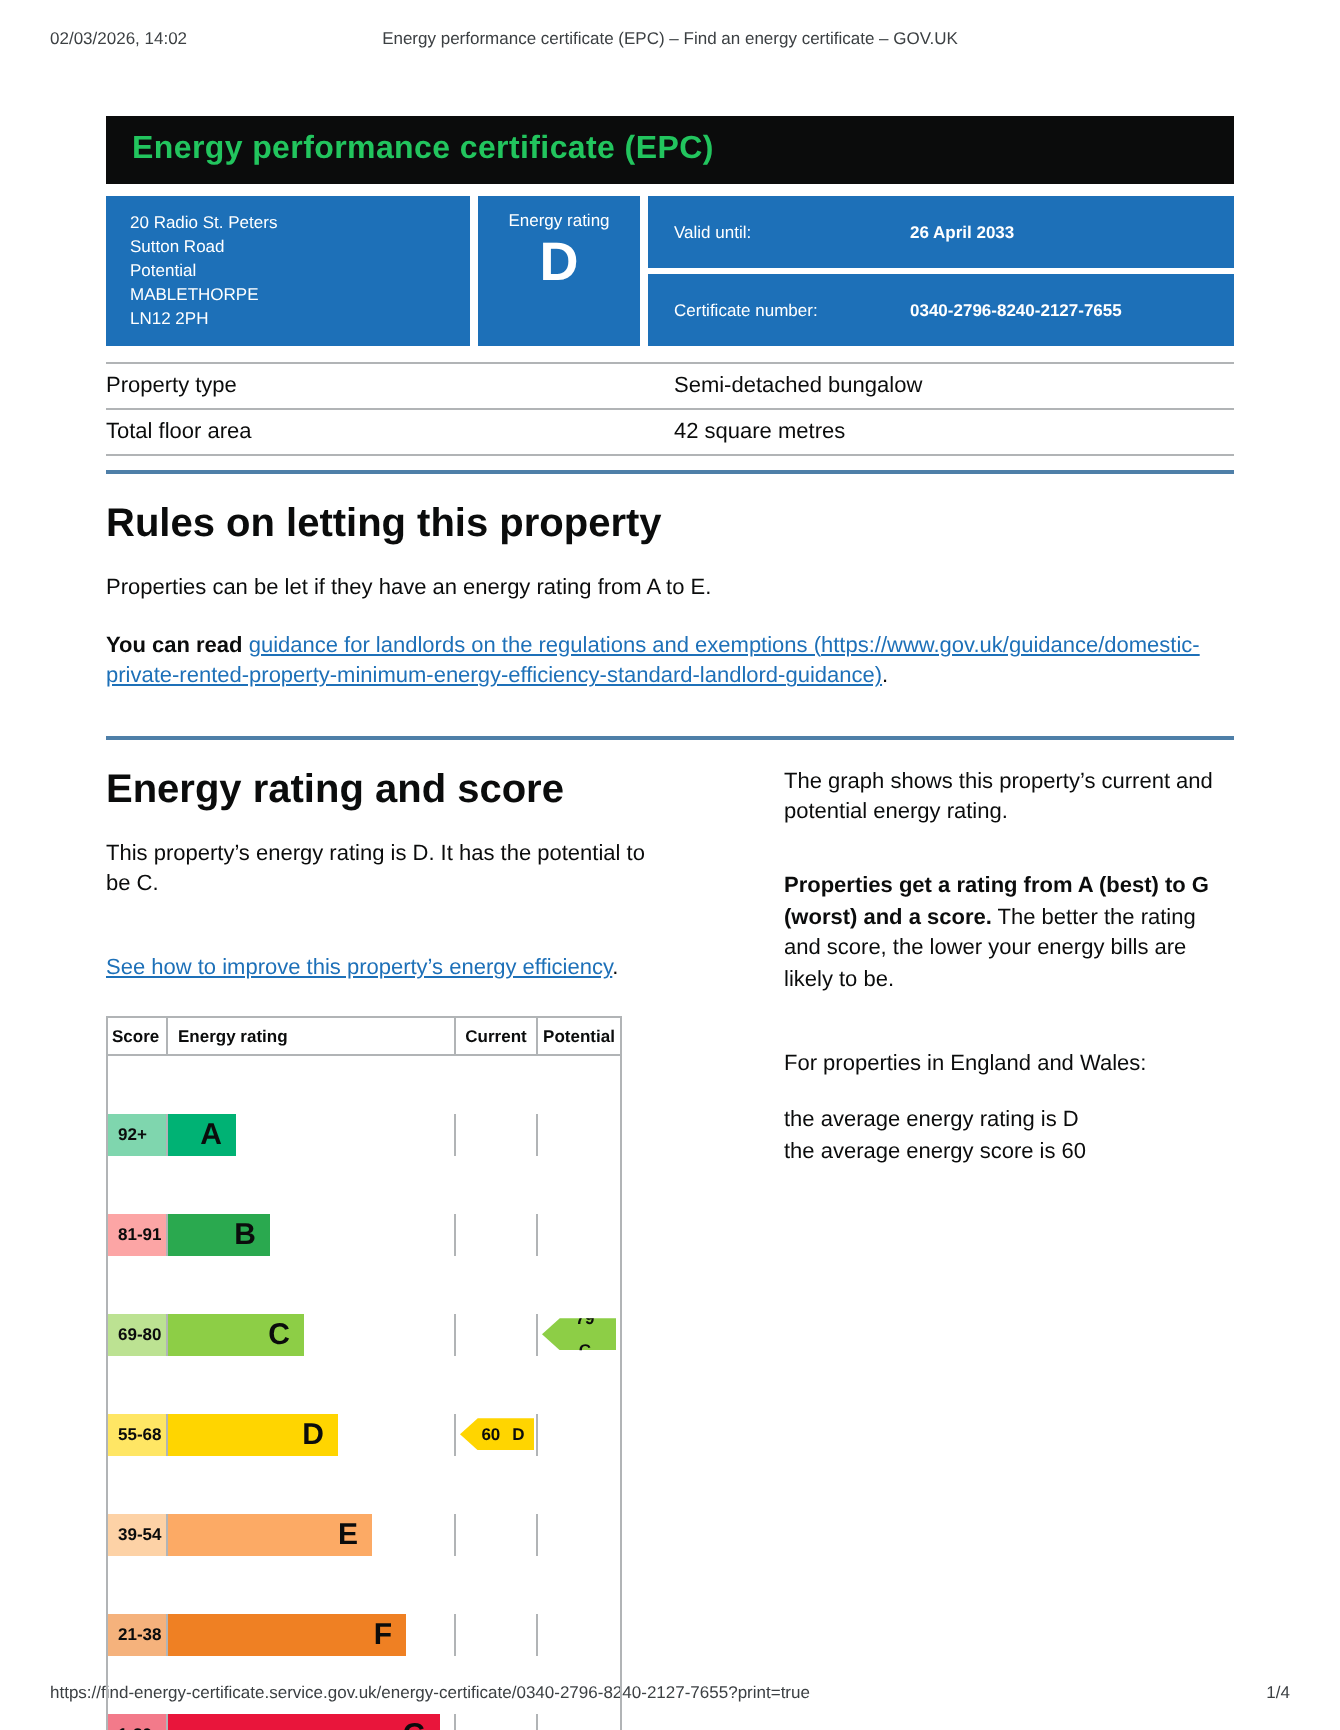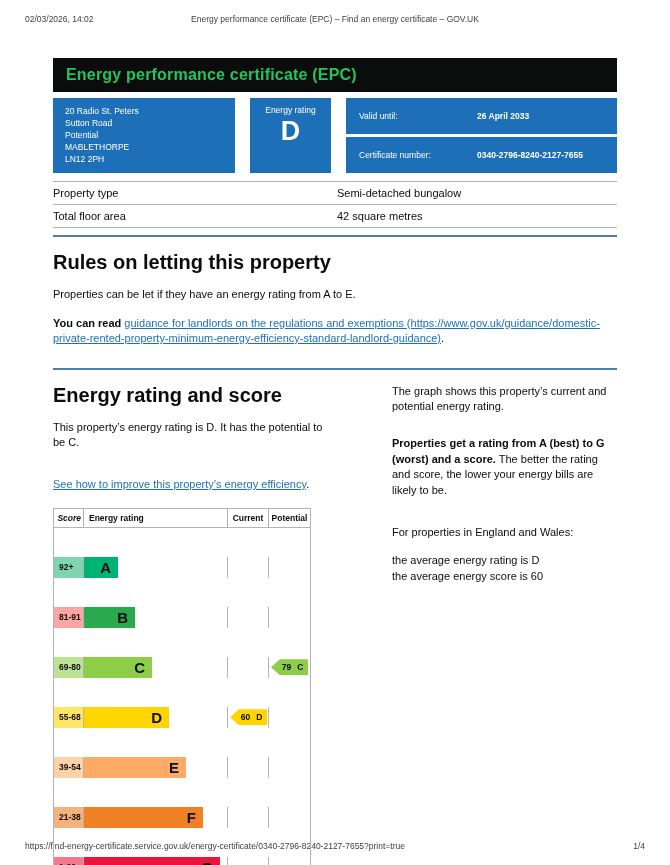--- a/index.html
+++ b/index.html
@@ -13,21 +13,21 @@
   .chrome-title{top:14px;left:0;width:670px;text-align:center;}
   .chrome-url{bottom:14px;left:25px;}
   .chrome-page{bottom:14px;right:25px;}
   
   .content{position:absolute;top:58px;left:53px;width:564px;}
   .title-bar{
     background:#0b0c0c;color:#22c55e;font-size:16px;font-weight:bold;
     padding:8px 13px;letter-spacing:.2px;
   }
   
-  .cert-box{display:flex;gap:15px;margin-top:6px;height:75px;}
+  .cert-box{display:flex;gap:4px;margin-top:6px;height:75px;}
   .cert-cell{background:#1d70b8;color:#ffffff;}
   .cert-address{width:158px;padding:8px 12px;font-size:8.5px;line-height:1.4;}
   .cert-rating{width:73px;padding:7px 4px;text-align:center;font-size:8.5px;}
   .cert-rating .big{font-size:27px;font-weight:bold;line-height:1.1;margin-top:2px;}
   .cert-meta{flex:1;display:flex;flex-direction:column;gap:3px;background:transparent;}
   .cert-meta-row{flex:1;display:flex;align-items:center;background:#1d70b8;color:#fff;
     padding:0 13px;font-size:8.5px;}
   .cert-meta-row .lbl{width:118px;flex:none;}
   .cert-meta-row .val{font-weight:bold;}
   
@@ -44,21 +44,21 @@
   .cols{display:flex;margin-top:0;gap:37px;}
   .col-left{width:272px;flex:none;}
   .col-right{flex:1;margin-left:30px;}
   .improve{margin-top:26px;}
   .avg-lines{font-size:11px;line-height:1.42;margin-top:12px;}
   
   .epc-chart{margin-top:15px;width:256px;border:1px solid #b1b4b6;font-size:8.5px;}
   .epc-grid{display:grid;grid-template-columns:29px 144px 41px 42px;}
   .epc-head{border-bottom:1px solid #b1b4b6;}
   .epc-head>div{font-weight:bold;padding:4px 2px;}
-  .h-score{text-align:right;font-style:italic;}
+  .h-score{text-align:left;}
   .h-rating{text-align:left;padding-left:5px !important;border-left:1px solid #b1b4b6;}
   .h-cur,.h-pot{text-align:center;border-left:1px solid #b1b4b6;}
   .epc-row>div{height:21px;margin-top:29px;}
   .epc-score{display:flex;align-items:center;padding-left:5px;font-weight:bold;box-sizing:border-box;}
   .epc-bandcell{border-left:1px solid #b1b4b6;box-sizing:border-box;}
   .epc-bar{height:21px;display:flex;align-items:center;justify-content:flex-end;
     padding-right:7px;box-sizing:border-box;font-weight:bold;font-size:15px;}
   .epc-col{border-left:1px solid #b1b4b6;box-sizing:border-box;position:relative;}
   .epc-arrow{
     width:37px;height:16px;margin:2.5px 1px 0 2px;display:flex;align-items:center;
@@ -158,21 +158,21 @@
             </div>
             <div class="epc-grid epc-row">
               <div class="epc-score" style="background: rgb(188, 226, 146);">69-80</div>
               <div class="epc-bandcell">
                 <div class="epc-bar" style="width: 68px; background: rgb(141, 206, 70);">
                   <span>C</span>
                 </div>
               </div>
               <div class="epc-col"></div>
               <div class="epc-col">
-                <div class="epc-arrow" style="background: rgb(141, 206, 70);">
+                <div class="epc-arrow" style="background: rgb(141, 206, 70); flex-direction: column;">
                   <span>79</span>
                   <span>C</span>
                 </div>
               </div>
             </div>
             <div class="epc-grid epc-row">
               <div class="epc-score" style="background: rgb(255, 230, 100);">55-68</div>
               <div class="epc-bandcell">
                 <div class="epc-bar" style="width: 85px; background: rgb(255, 213, 0);">
                   <span>D</span>

